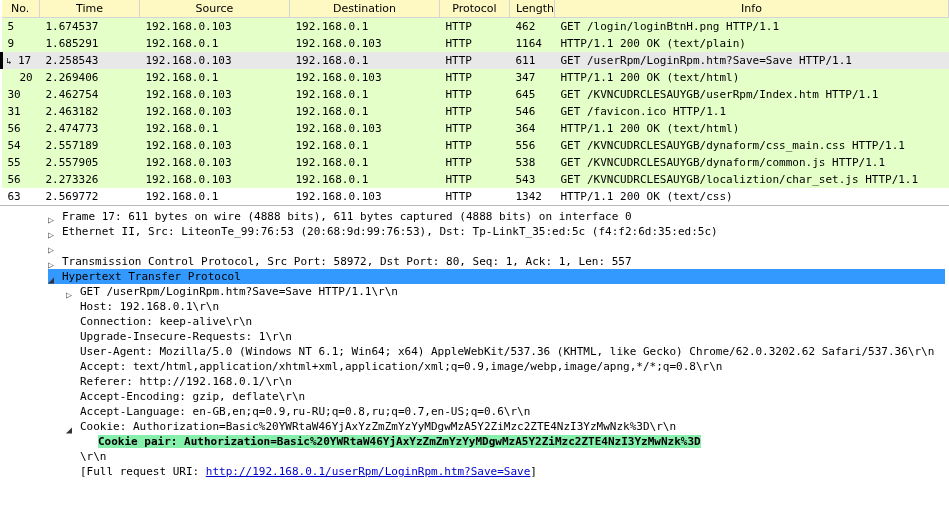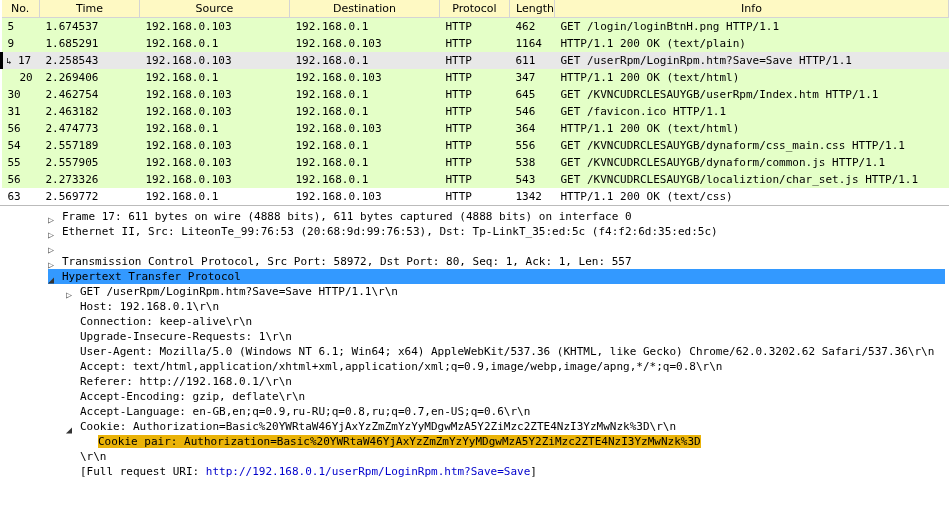--- a/index.html
+++ b/index.html
@@ -39,22 +39,22 @@
              font-family: Consolas, "DejaVu Sans Mono", monospace; font-size:11px; line-height:15px;margin-left:44px; }
   .line { white-space:pre; }
   .tw { display:inline-block; width:11px; height:11px; margin-right:3px; vertical-align:middle;
         color:#555; font-size:10px; }
   .tw.closed::before { content:"▷"; }
   .tw.open::before { content:"◢"; color:#333;}
   .tw.none { visibility:hidden; }
   .ind1 { padding-left:18px; }
   .ind2 { padding-left:36px; }
   .hl-blue { background:#3399ff; color:#000; display:block; }
-  .hl-grey { background:#eab308; color:#000; display:inline; }
-  a.uri { color:#0000cc; }
+  .hl-grey { background:#86efac; color:#000; display:inline;font-weight:bold; }
+  a.uri { color:#0000cc; text-decoration:underline; }
 </style>
 </head>
 <body>
 <div class="app">
 
 <div class="packet-list">
 <table class="pl">
   <thead>
     <tr>
       <th class="col-no">No.</th>

